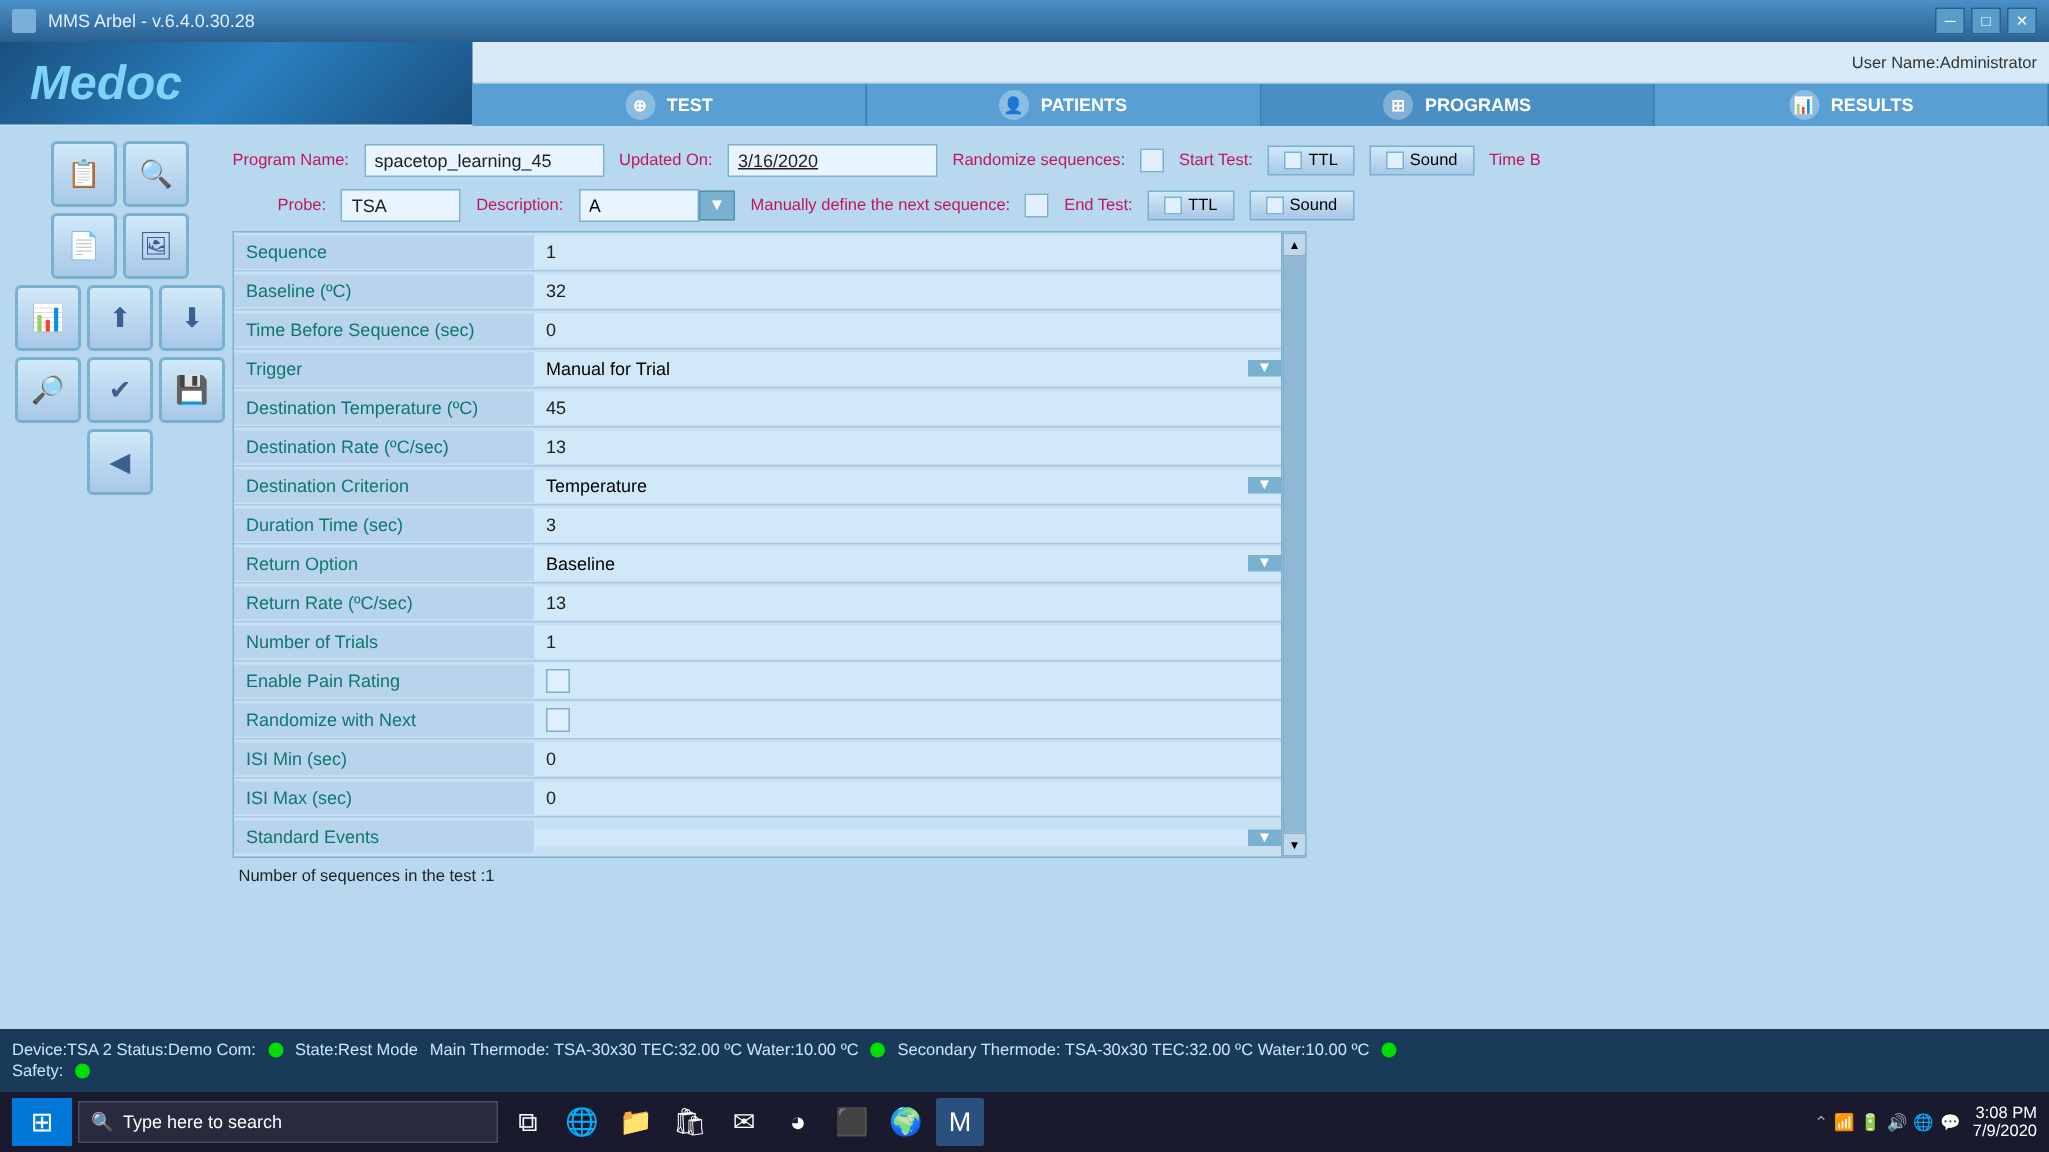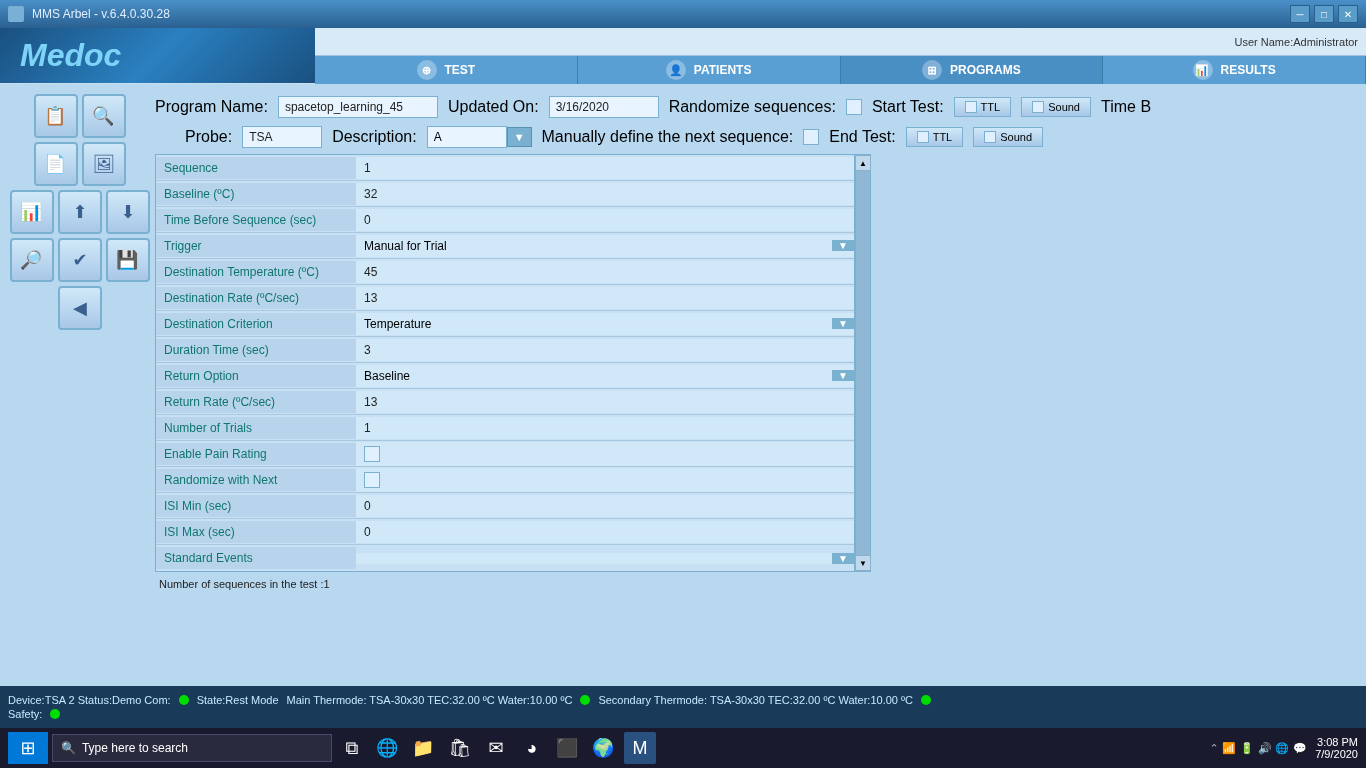--- a/index.html
+++ b/index.html
@@ -125,30 +125,30 @@
     }
 
     
     .controls-row {
       display: flex;
       align-items: center;
       gap: 10px;
       margin-bottom: 8px;
       flex-wrap: wrap;
     }
-    .field-label { font-size: 16px; color: #000000; white-space: nowrap; }
+    .field-label { font-size: 11px; color: #be185d; white-space: nowrap; }
     .field-input {
       background: #e8f4ff;
       border: 1px solid #7ab0d0;
       padding: 3px 6px;
       font-size: 12px;
       color: #222;
     }
     .field-input.wide { width: 160px; }
-    .field-input.medium { width: 110px; }
+    .field-input.medium { width: 140px; text-decoration: underline; }
     .field-input.small { width: 80px; }
     .cb-box {
       width: 16px; height: 16px;
       background: #e0f0ff;
       border: 1px solid #7ab0d0;
       cursor: pointer;
     }
 
     .btn-ttl {
       background: linear-gradient(to bottom, #d0e8f8, #a8c8e8);

